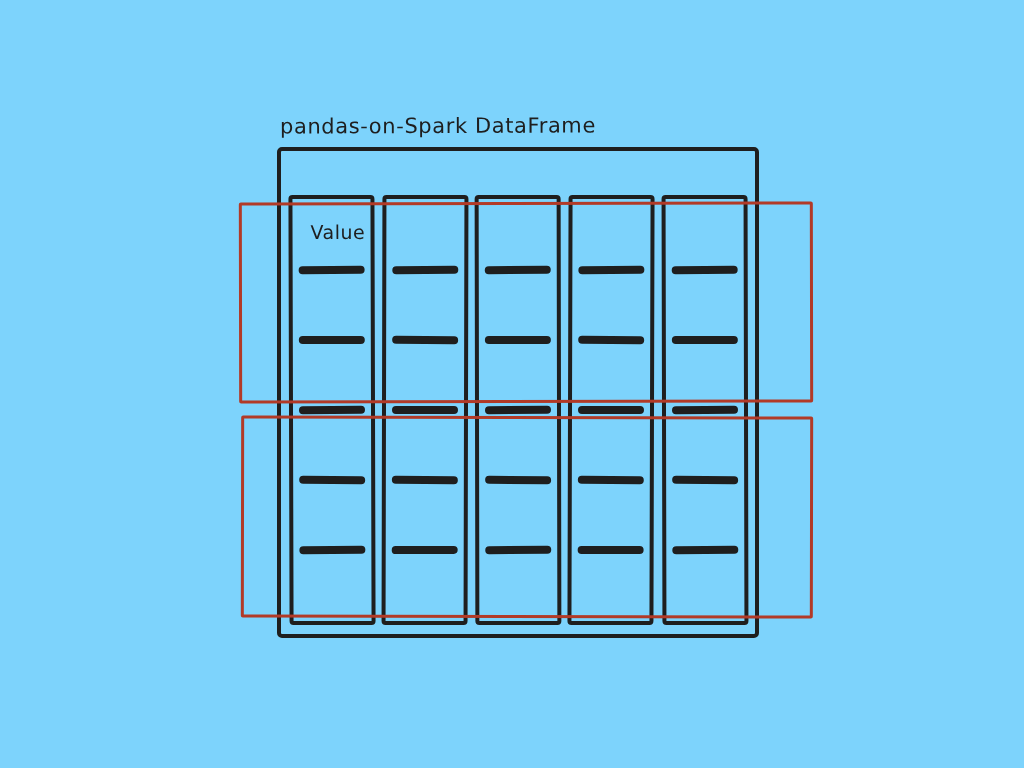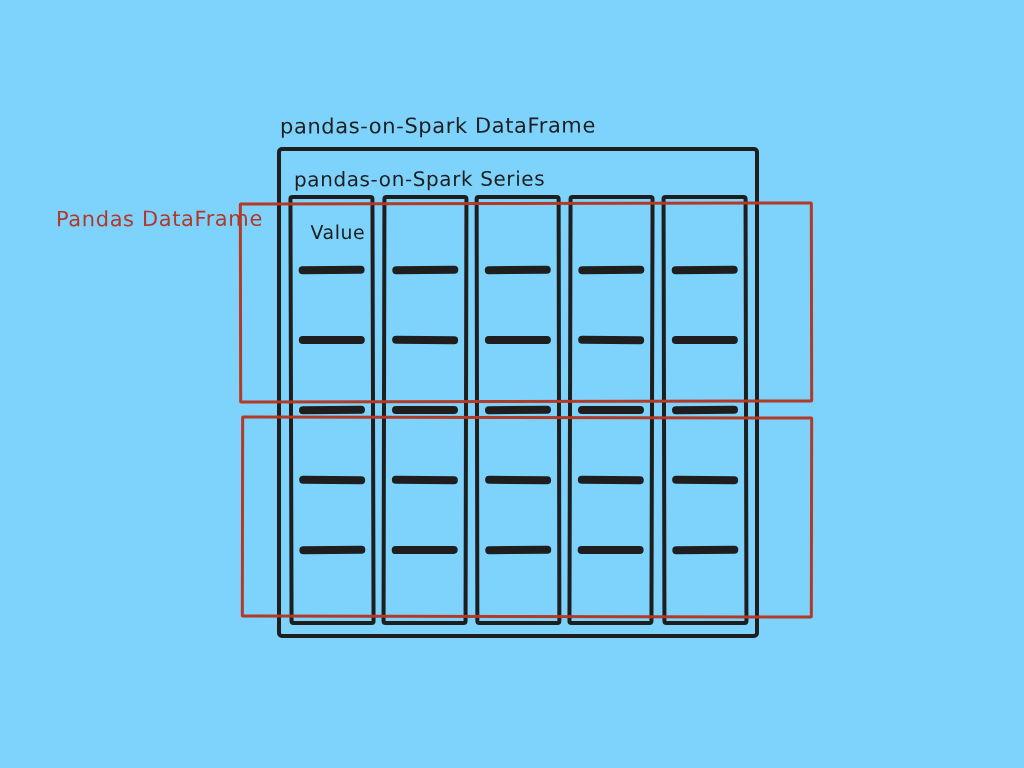--- a/index.html
+++ b/index.html
@@ -112,21 +112,20 @@
 </style>
 </head>
 <body>
 
 <div class="canvas">
 
   <div class="hand-text diagram-title">pandas-on-Spark DataFrame</div>
 
   <div class="outer-box"></div>
 
-  <div class="hand-text series-label">pandas-on-Spark Series</div>
 
   <div class="series-column col-0">
     <div class="value-label">Value</div>
     <div class="value-dash dash-r0"></div>
     <div class="value-dash dash-r1"></div>
     <div class="value-dash dash-r2"></div>
     <div class="value-dash dash-r3"></div>
     <div class="value-dash dash-r4"></div>
   </div>
 
@@ -158,15 +157,14 @@
     <div class="value-dash dash-r0"></div>
     <div class="value-dash dash-r1"></div>
     <div class="value-dash dash-r2"></div>
     <div class="value-dash dash-r3"></div>
     <div class="value-dash dash-r4"></div>
   </div>
 
   <div class="partition-box partition-1"></div>
   <div class="partition-box partition-2"></div>
 
-  <div class="hand-text pandas-label">Pandas DataFrame</div>
 
 </div>
 
 </body></html>

